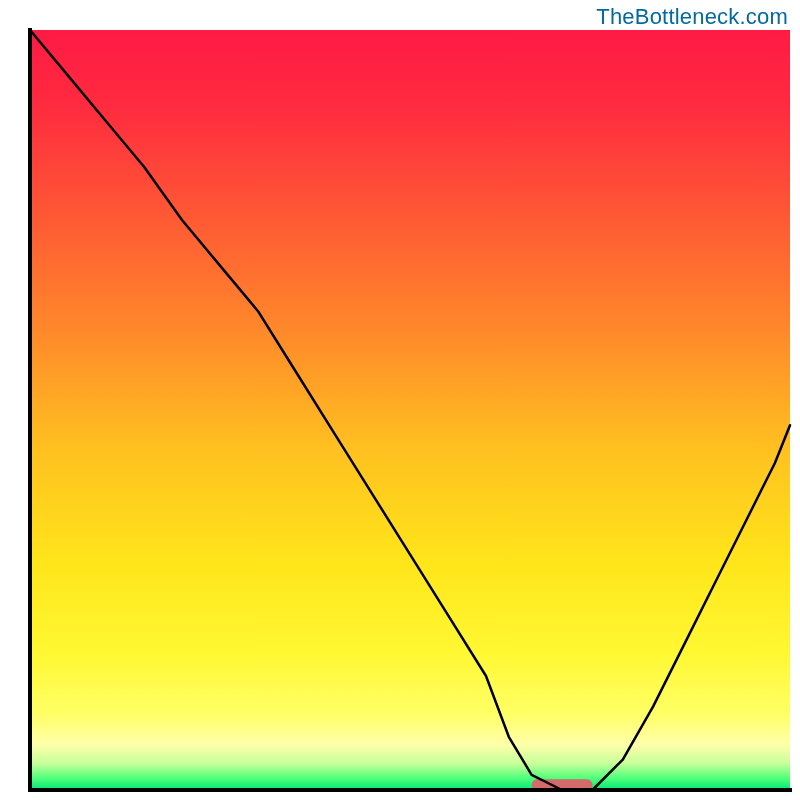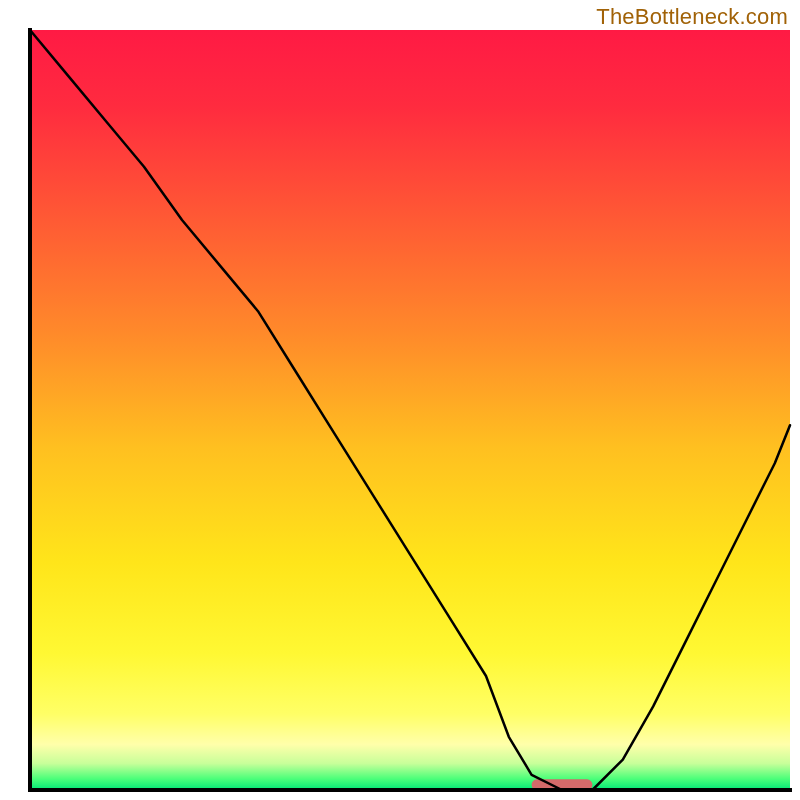--- a/index.html
+++ b/index.html
@@ -14,21 +14,21 @@
     position: relative;
     width: 800px;
     height: 800px;
   }
   .watermark {
     position: absolute;
     top: 4px;
     right: 12px;
     font-family: Arial, Helvetica, sans-serif;
     font-size: 22px;
-    color: #a16207;
+    color: #0369a1;
     font-weight: 500;
     letter-spacing: 0.2px;
     margin-left: 11px;
   }
   svg {
     display: block;
   }
 </style>
 </head>
 <body>

